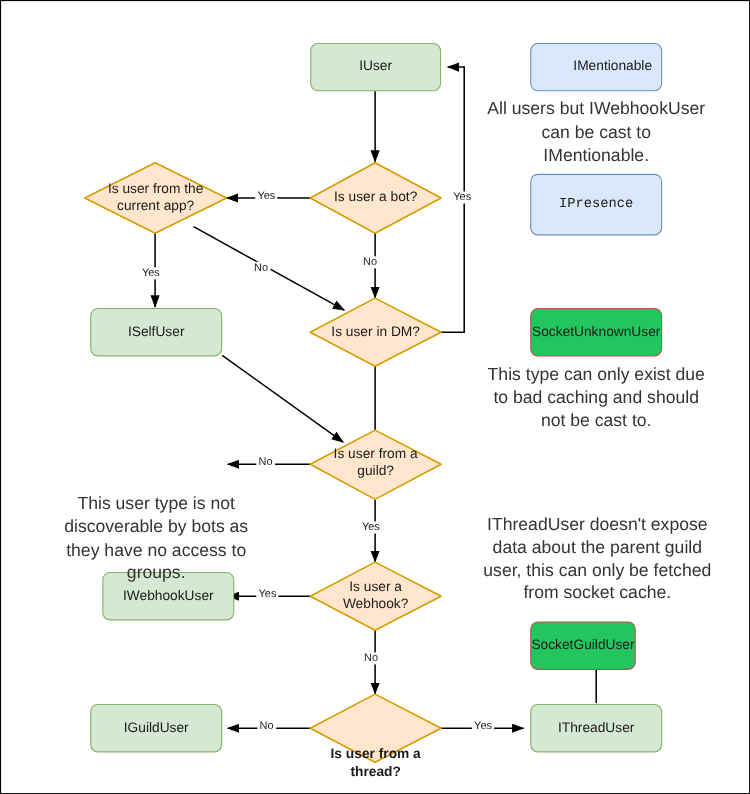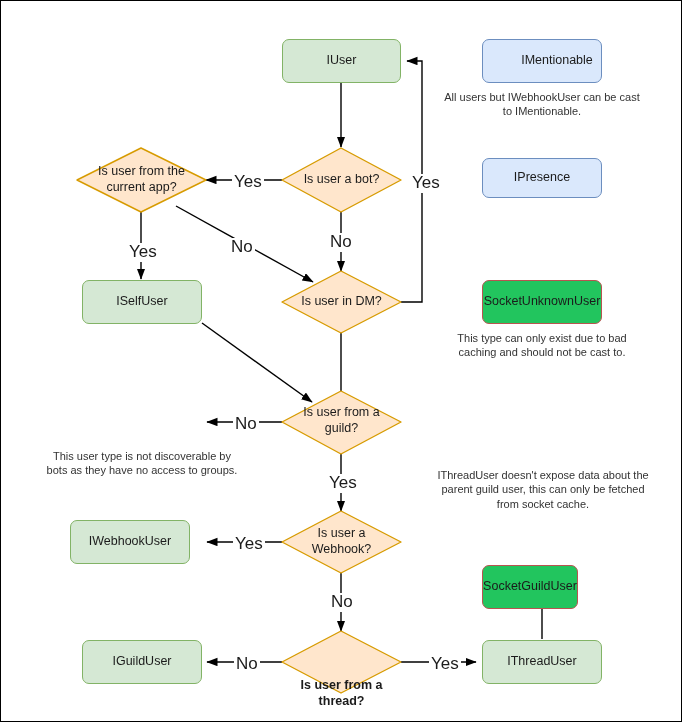--- a/index.html
+++ b/index.html
@@ -65,27 +65,27 @@
     text-align: center;
     font-size: 12.5px;
     color: #1b1b1b;
     line-height: 1.25;
     padding: 0 14px;
     box-sizing: border-box;
   }
   .caption {
     position: absolute;
     text-align: center;
-    font-size: 11px;
+    font-size: 16px;
     color: #333333;
     line-height: 1.3;
   }
   .edge-label {
     position: absolute;
-    font-size: 17px;
+    font-size: 10px;
     color: #1b1b1b;
     background: #ffffff;
     padding: 0 2px;
     line-height: 1.1;
     white-space: nowrap;
   }
 </style>
 </head>
 <body>
 
@@ -170,42 +170,42 @@
 
   <div class="diamond-wrap" style="left:281px; top:388px; width:119px; height:63px;">
     <div class="diamond-label">Is user from a guild?</div>
   </div>
 
 
   <div class="diamond-wrap" style="left:281px; top:510px; width:119px; height:62px;">
     <div class="diamond-label">Is user a Webhook?</div>
   </div>
 
-  <div class="node rect green" style="left:69px; top:519px; width:120px; height:44px;">
+  <div class="node rect green" style="left:92px; top:519px; width:120px; height:44px;">
     <span>IWebhookUser</span>
   </div>
 
   <div class="diamond-wrap" style="left:281px; top:662px; width:119px; height:62px;font-weight:bold;">
     <div class="diamond-label">Is user from a thread?</div>
   </div>
 
   <div class="node rect green" style="left:81px; top:639px; width:120px; height:44px;justify-content:center;">
     <span>IGuildUser</span>
   </div>
 
   <div class="node rect green" style="left:481px; top:639px; width:120px; height:44px;">
     <span>IThreadUser</span>
   </div>
 
   <div class="node rect blue" style="left:481px; top:38px; width:120px; height:44px;padding-left:30px;">
     <span>IMentionable</span>
   </div>
   <div class="caption" style="left:441px; top:89px; width:200px;">All users but IWebhookUser can be cast to IMentionable.</div>
 
-  <div class="node rect blue" style="left:481px; top:157px; width:120px; height:40px;">
+  <div class="node rect blue" style="left:481px; top:157px; width:120px; height:56px;font-family:Liberation Mono, monospace;">
     <span>IPresence</span>
   </div>
 
   <div class="node rect red" style="left:481px; top:279px; width:120px; height:44px;">
     <span>SocketUnknownUser</span>
   </div>
   <div class="caption" style="left:436px; top:467px; width:212px;">IThreadUser doesn't expose data about the parent guild user, this can only be fetched from socket cache.</div>
 
   <div class="caption" style="left:436px; top:330px; width:210px;">This type can only exist due to bad caching and should not be cast to.</div>
   <div class="node rect red" style="left:481px; top:548px; width:96px; height:44px;margin-top:16px;">

